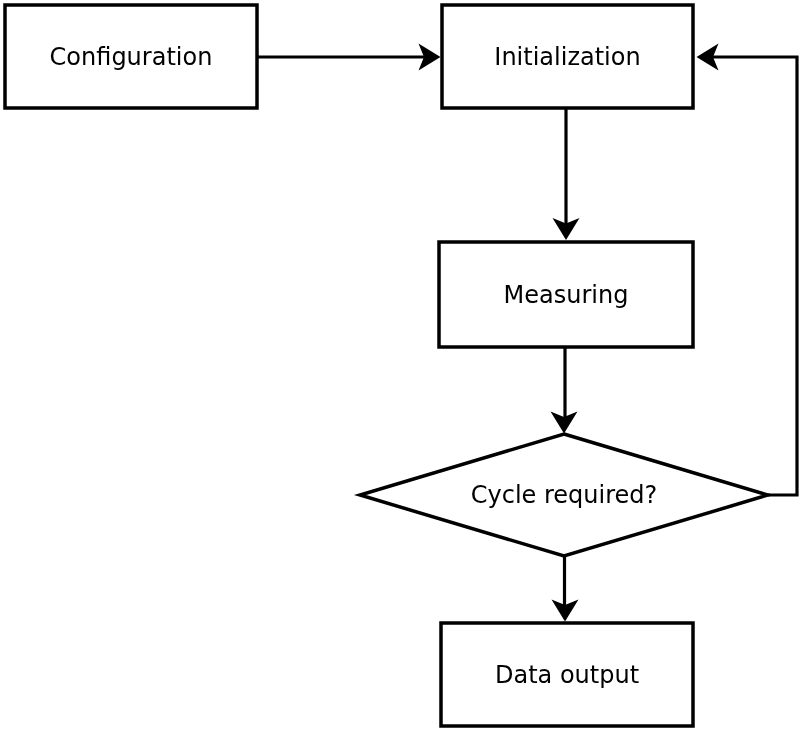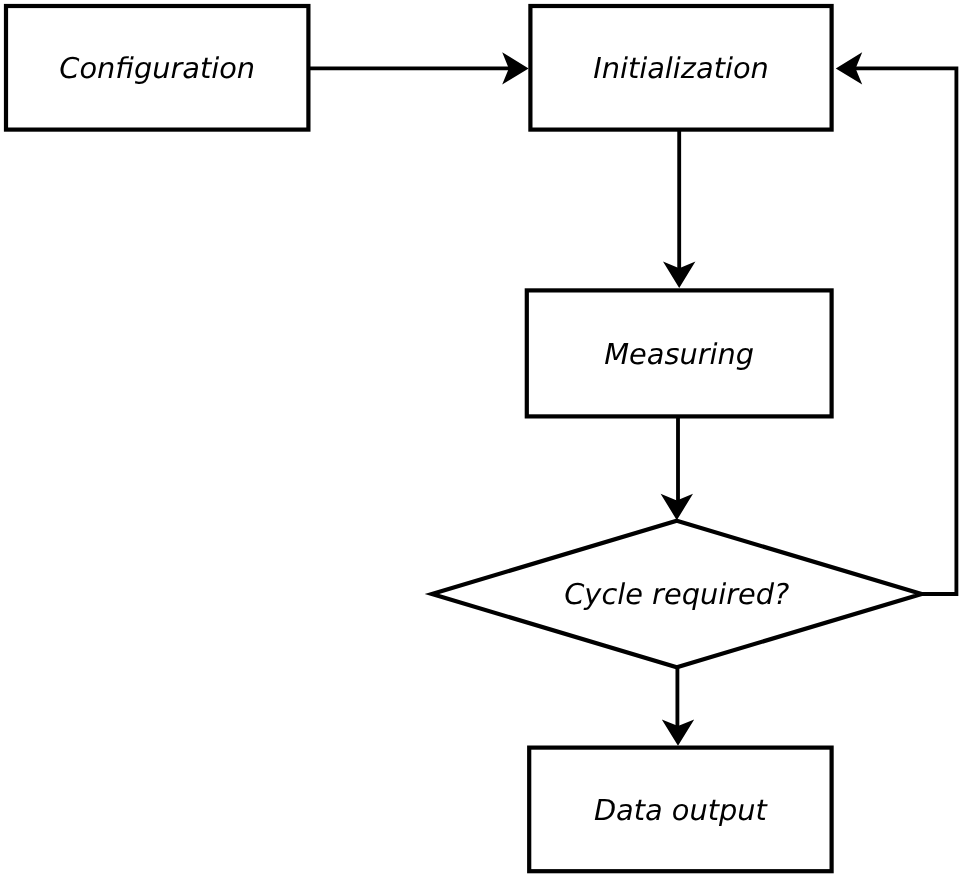--- a/index.html
+++ b/index.html
@@ -6,21 +6,20 @@
     margin: 0;
     padding: 0;
     background: #ffffff;
   }
   .canvas {
     position: relative;
     width: 800px;
     height: 734px;
     background: #ffffff;
     overflow: hidden;
-    font-style: italic;
   }
   svg {
     display: block;
   }
   .node-shape {
     fill: #ffffff;
     stroke: #000000;
     stroke-width: 3.5;
   }
   .edge-line {

